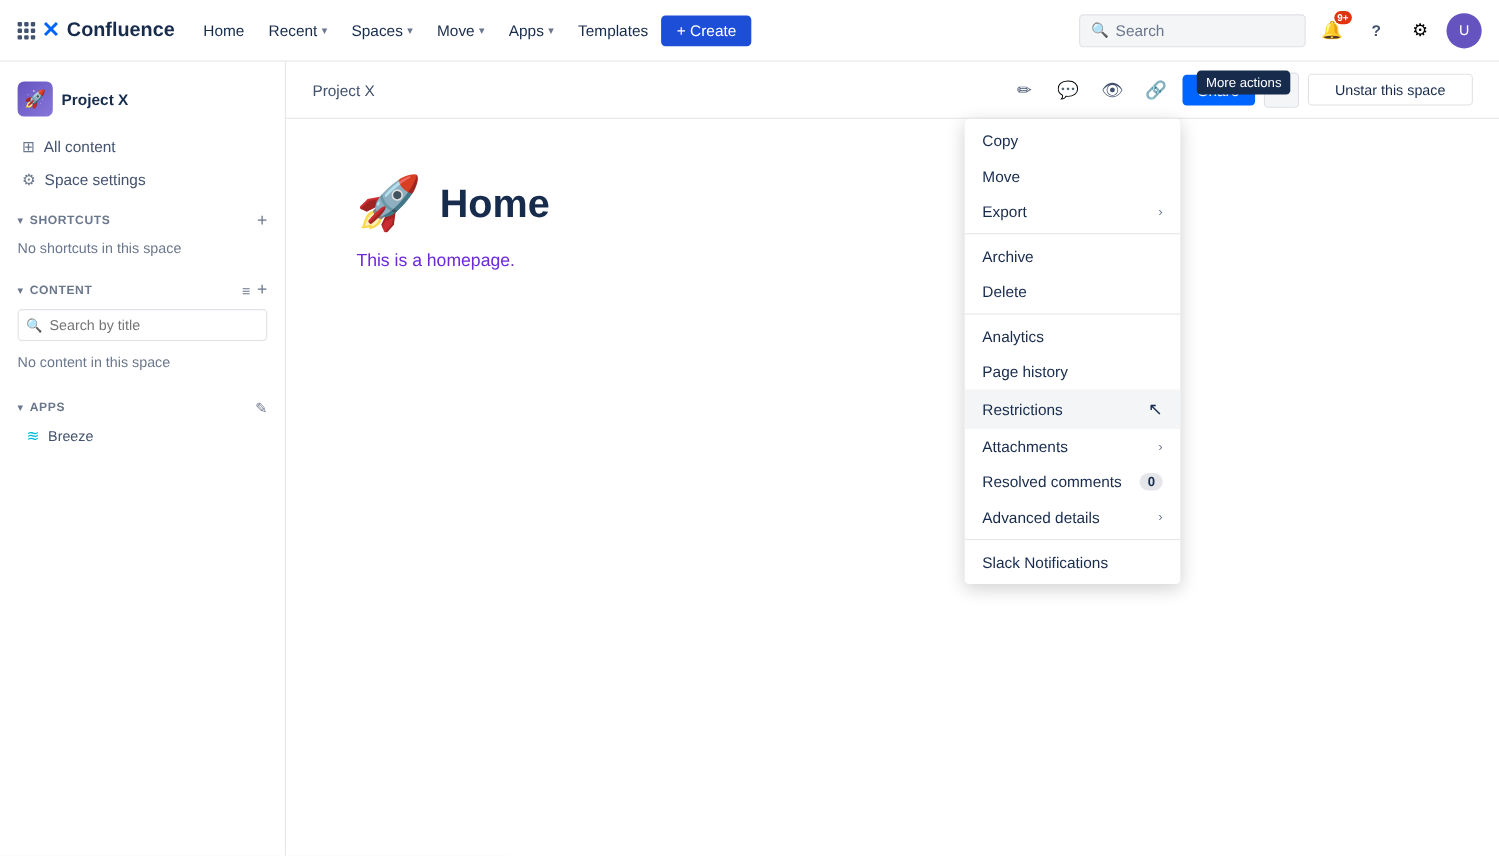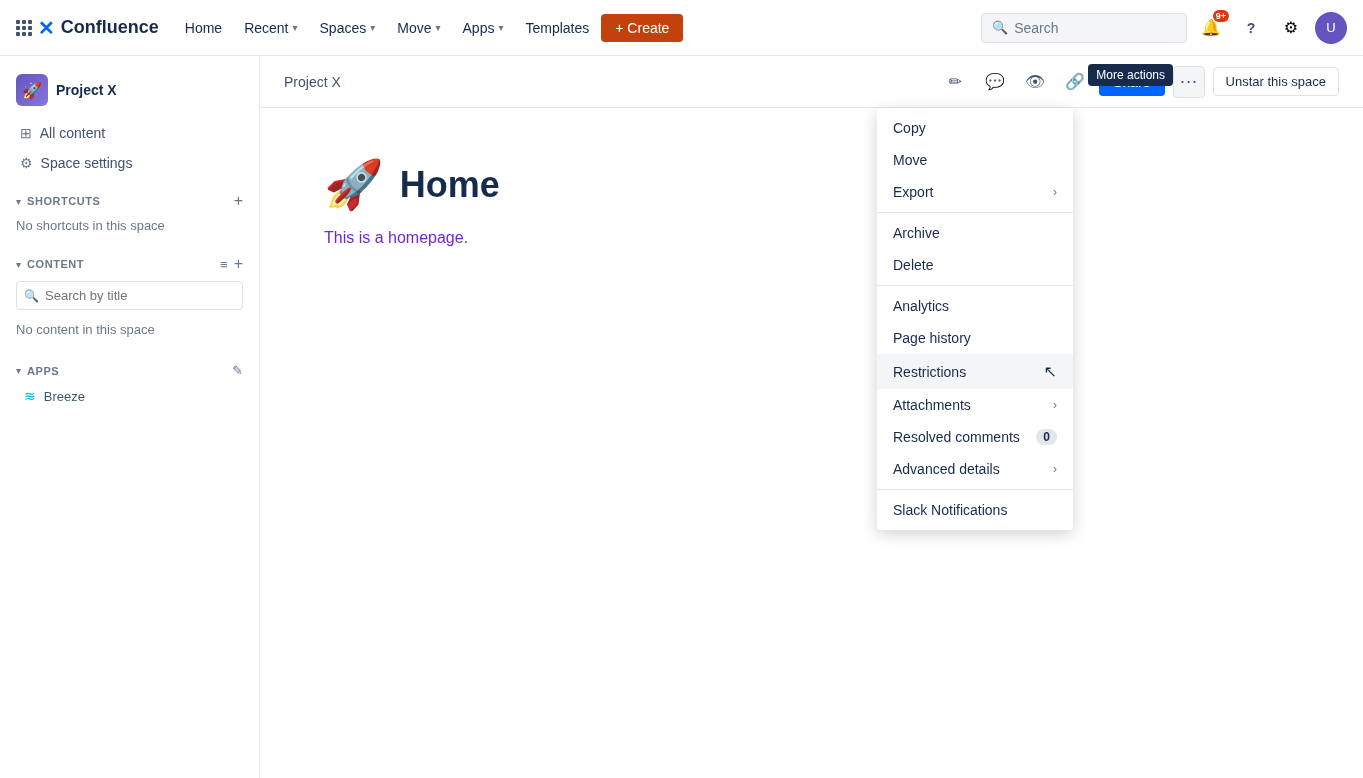--- a/index.html
+++ b/index.html
@@ -14,21 +14,21 @@
     .topnav-logo { display: flex; align-items: center; gap: 6px; margin-right: 8px; }
     .logo-text { font-size: 18px; font-weight: 600; color: #172b4d; }
     .topnav-links { display: flex; align-items: center; gap: 2px; flex: 1; }
     .nav-link {
       display: flex; align-items: center; gap: 4px; padding: 6px 10px;
       font-size: 14px; color: #172b4d; border-radius: 4px; cursor: pointer;
       white-space: nowrap;
     }
     .nav-link .arrow { font-size: 10px; color: #6b778c; }
     .create-btn {
-      background: #c2410c; color: #fff; border: none; border-radius: 4px;
+      background: #1d4ed8; color: #fff; border: none; border-radius: 4px;
       padding: 6px 14px; font-size: 14px; font-weight: 500; cursor: pointer;
       display: flex; align-items: center; gap: 4px;
     }
     .topnav-right { display: flex; align-items: center; gap: 8px; margin-left: auto; }
     .search-box {
       display: flex; align-items: center; gap: 6px; background: #f4f5f7;
       border: 1px solid #dfe1e6; border-radius: 4px; padding: 6px 10px;
       width: 206px; color: #6b778c; font-size: 14px; cursor: text;
     }
     .search-icon { color: #6b778c; font-size: 13px; }
@@ -114,21 +114,21 @@
       background: #0065ff; color: #fff; border: none; border-radius: 4px;
       padding: 6px 14px; font-size: 14px; font-weight: 500; cursor: pointer;
     }
     .more-btn {
       width: 32px; height: 32px; border-radius: 4px; display: flex;
       align-items: center; justify-content: center; cursor: pointer;
       background: #f4f5f7; border: 1px solid #dfe1e6; color: #42526e; font-size: 18px;
     }
     .unstar-btn {
       background: #fff; border: 1px solid #dfe1e6; color: #172b4d;
-      border-radius: 4px; padding: 6px 12px; font-size: 13px; cursor: pointer;
+      border-radius: 4px; padding: 6px 24px; font-size: 13px; cursor: pointer;
     }
     .page-body { flex: 1; padding: 48px 64px; overflow-y: auto; }
     .page-title-row { display: flex; align-items: center; gap: 16px; margin-bottom: 16px; }
     .page-emoji { font-size: 48px; }
     .page-title { font-size: 36px; font-weight: 700; color: #172b4d; }
     .page-subtitle { font-size: 16px; color: #6d28d9; margin-top: 8px; }
     .dropdown-menu {
       position: absolute; top: 108px; right: 290px; background: #fff;
       border-radius: 4px; box-shadow: 0 4px 16px rgba(0,0,0,0.18);
       width: 196px; z-index: 200; padding: 4px 0;

